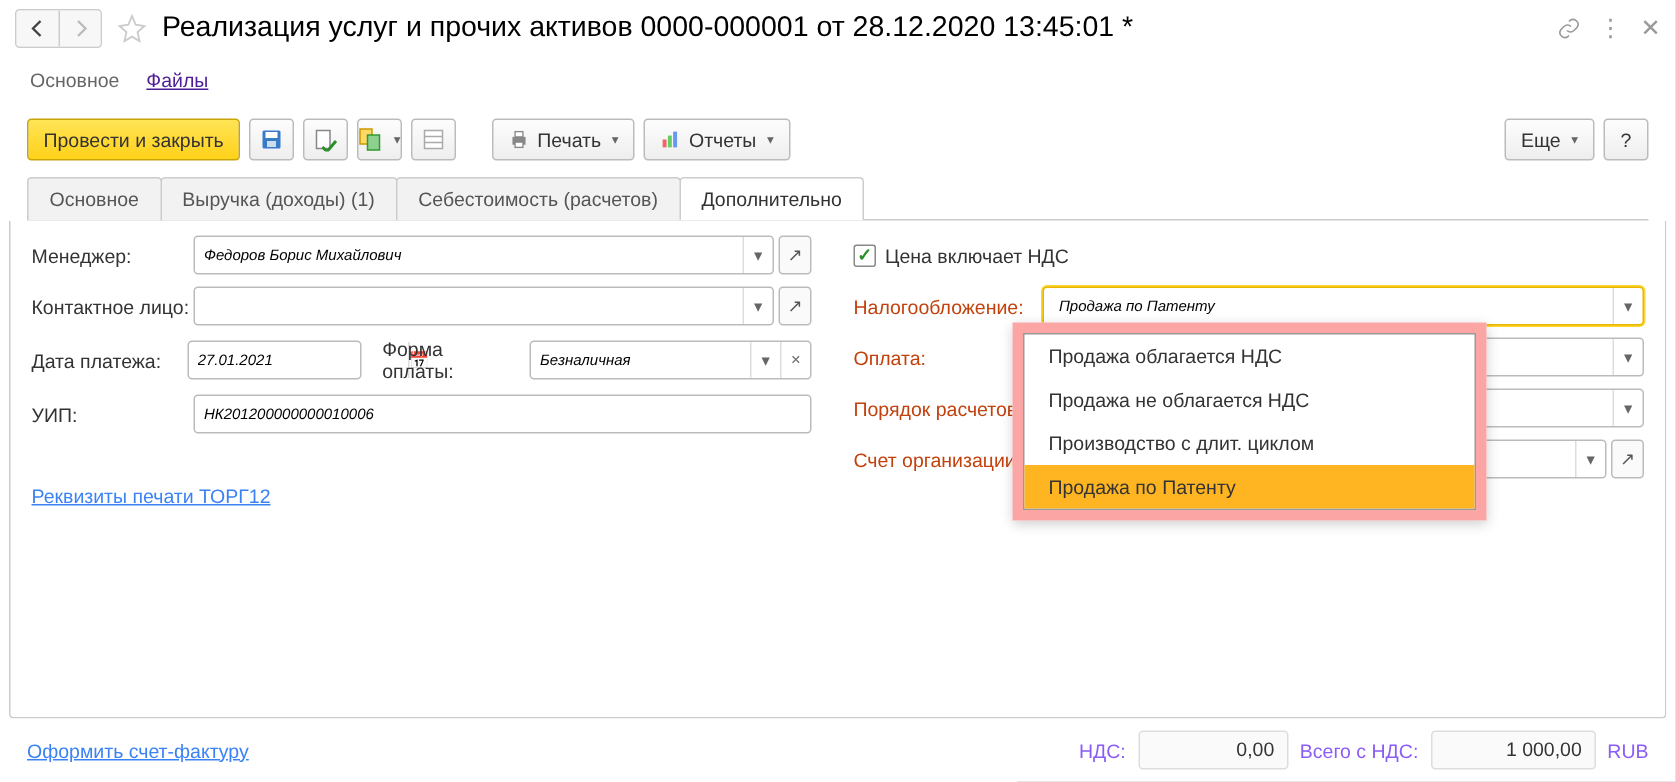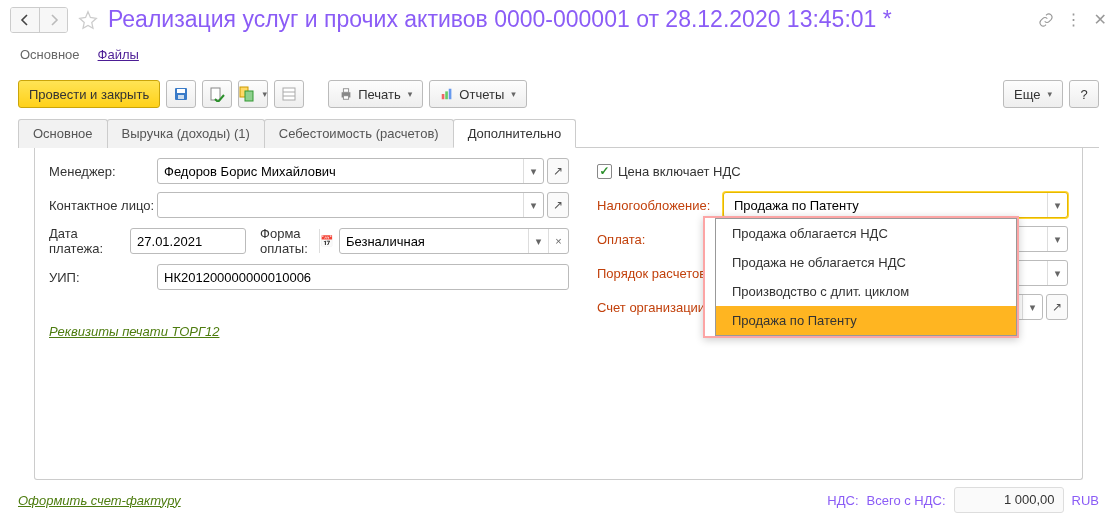--- a/index.html
+++ b/index.html
@@ -4,60 +4,60 @@
 <style>
 * { box-sizing: border-box; margin: 0; padding: 0; }
 body { font-family: Arial, sans-serif; font-size: 13px; color: #333; background: #fff; width: 1117px; height: 521px; overflow: hidden; position: relative; }
 
 .titlebar { display: flex; align-items: center; padding: 6px 10px; gap: 6px; }
 .nav-btns { display: flex; border: 1px solid #ccc; border-radius: 3px; overflow: hidden; }
 .nav-btn { width: 28px; height: 24px; display: flex; align-items: center; justify-content: center; background: #f7f7f7; cursor: pointer; }
 .nav-btn + .nav-btn { border-left: 1px solid #ccc; }
 .nav-btn.disabled { color: #bbb; }
 .star-icon { color: #ccc; margin: 0 4px; }
-.title { font-size: 23px; color: #8b5cf6; flex: 1; }
+.title { font-size: 19px; color: #000000; flex: 1; }
 .title-right { display: flex; gap: 12px; align-items: center; color: #999; }
 .title-right span { cursor: pointer; font-size: 16px; }
 
 .topnav { display: flex; gap: 18px; padding: 4px 20px 8px; }
 .topnav-item { color: #666; cursor: pointer; padding: 4px 0; }
 .topnav-item.link { color: #4c1d95; text-decoration: underline; }
 
 .toolbar { display: flex; gap: 6px; padding: 6px 18px 10px; align-items: center; }
 .btn { border: 1px solid #bbb; border-radius: 3px; background: linear-gradient(#fdfdfd,#eee); height: 28px; padding: 0 10px; display: flex; align-items: center; gap: 5px; cursor: pointer; font-size: 13px; }
 .btn.primary { background: linear-gradient(#ffe455,#ffd11a); border-color: #caa50a; font-weight: 400; }
 .btn.icon-only { padding: 0; width: 30px; justify-content: center; }
 .btn .caret { font-size: 9px; color: #666; margin-left: 2px; }
 .toolbar-spacer { flex: 1; }
 
 .tabs { display: flex; margin: 0 18px; border-bottom: 1px solid #ccc; }
 .tab { padding: 6px 14px; border: 1px solid transparent; border-bottom: none; cursor: pointer; background: #f2f2f2; border-color: #ccc; margin-right: -1px; position: relative; top: 1px; border-radius: 3px 3px 0 0; color: #555; }
 .tab.active { background: #fff; border-bottom: 1px solid #fff; color: #333; }
 
-.panel { border: 1px solid #ccc; border-top: none; margin: 0 34px; padding: 10px 14px 14px; height: 332px; position: relative; border-radius: 0 0 3px 3px; }
+.panel { border: 1px solid #ccc; border-top: none; margin: 0 6px; padding: 10px 14px 14px; height: 332px; position: relative; border-radius: 0 0 3px 3px; }
 
 .form-grid { display: grid; grid-template-columns: 520px 1fr; gap: 0 28px; }
 .row { display: flex; align-items: center; margin-bottom: 8px; min-height: 26px; }
 .lbl { width: 108px; color: #333; }
 .lbl2 { width: 126px; color: #c2410c; }
 .field { flex: 1; display: flex; }
 .input-wrap { flex: 1; display: flex; border: 1px solid #bbb; border-radius: 3px; background: #fff; height: 26px; align-items: center; }
-.input-wrap input { border: none; outline: none; flex: 1; padding: 0 6px; font-size: 13px; background: transparent; height: 100%; }
+.input-wrap input { border: none; outline: none; flex: 1; padding: 0 6px; font-size: 10px; background: transparent; height: 100%; font-style: italic; }
 .input-btn { width: 20px; height: 100%; display: flex; align-items: center; justify-content: center; border-left: 1px solid #ddd; cursor: pointer; color: #666; font-size: 11px; }
 .ext-btn { width: 22px; height: 26px; border: 1px solid #bbb; border-radius: 3px; margin-left: 3px; display: flex; align-items: center; justify-content: center; cursor: pointer; background: #fafafa; font-size: 12px; color: #555; }
 .input-wrap.highlight { border: 1px solid #e6b800; box-shadow: 0 0 0 1px #ffd633; }
 
 .chk { width: 15px; height: 15px; border: 1px solid #888; border-radius: 2px; margin-right: 6px; display: inline-flex; align-items: center; justify-content: center; color: #2a8f2a; font-size: 12px; font-weight: bold; }
 
 .date-wrap { width: 116px; }
 .mid-lbl { margin: 0 10px 0 14px; }
 
-.link-inline { color: #4d7c0f; text-decoration: underline; cursor: pointer; font-style: italic; }
-
-.dropdown { position: absolute; left: 668px; top: 68px; width: 316px; border: 2px solid #fca5a5; background: #fff; z-index: 10; box-shadow: 0 2px 8px rgba(0,0,0,.2); padding-left: 10px; }
+.link-inline { color: #3b82f6; text-decoration: underline; cursor: pointer; }
+
+.dropdown { position: absolute; left: 668px; top: 68px; width: 316px; border: 7px solid #fca5a5; background: #fff; z-index: 10; box-shadow: 0 2px 8px rgba(0,0,0,.2); }
 .dropdown-inner { border: 1px solid #999; }
 .dd-item { padding: 7px 18px; cursor: pointer; }
 .dd-item.sel { background: #ffb521; }
 .icon-pad { padding-left: 16px; }
 
 .footer { position: absolute; bottom: 0; left: 0; right: 0; display: flex; align-items: center; padding: 8px 18px; gap: 8px; }
 .footer .link-inline { margin-right: auto; }
 .footer-lbl { color: #8b5cf6; }
 .footer-val { border: 1px solid #ddd; background: #fafafa; padding: 4px 8px; min-width: 100px; text-align: right; border-radius: 3px; height:26px; line-height:16px; }
 
@@ -269,16 +269,17 @@
       <div class="dd-item icon-pad">Продажа не облагается НДС</div>
       <div class="dd-item icon-pad">Производство с длит. циклом</div>
       <div class="dd-item icon-pad sel">Продажа по Патенту</div>
     </div>
   </div>
 </div>
 
 <div class="footer">
   <span class="link-inline">Оформить счет-фактуру</span>
   <span class="footer-lbl">НДС:</span>
+  <span class="footer-val">0,00</span>
   <span class="footer-lbl">Всего с НДС:</span>
   <span class="footer-val" style="min-width:110px">1 000,00</span>
   <span class="footer-lbl">RUB</span>
 </div>
 
 </body></html>

